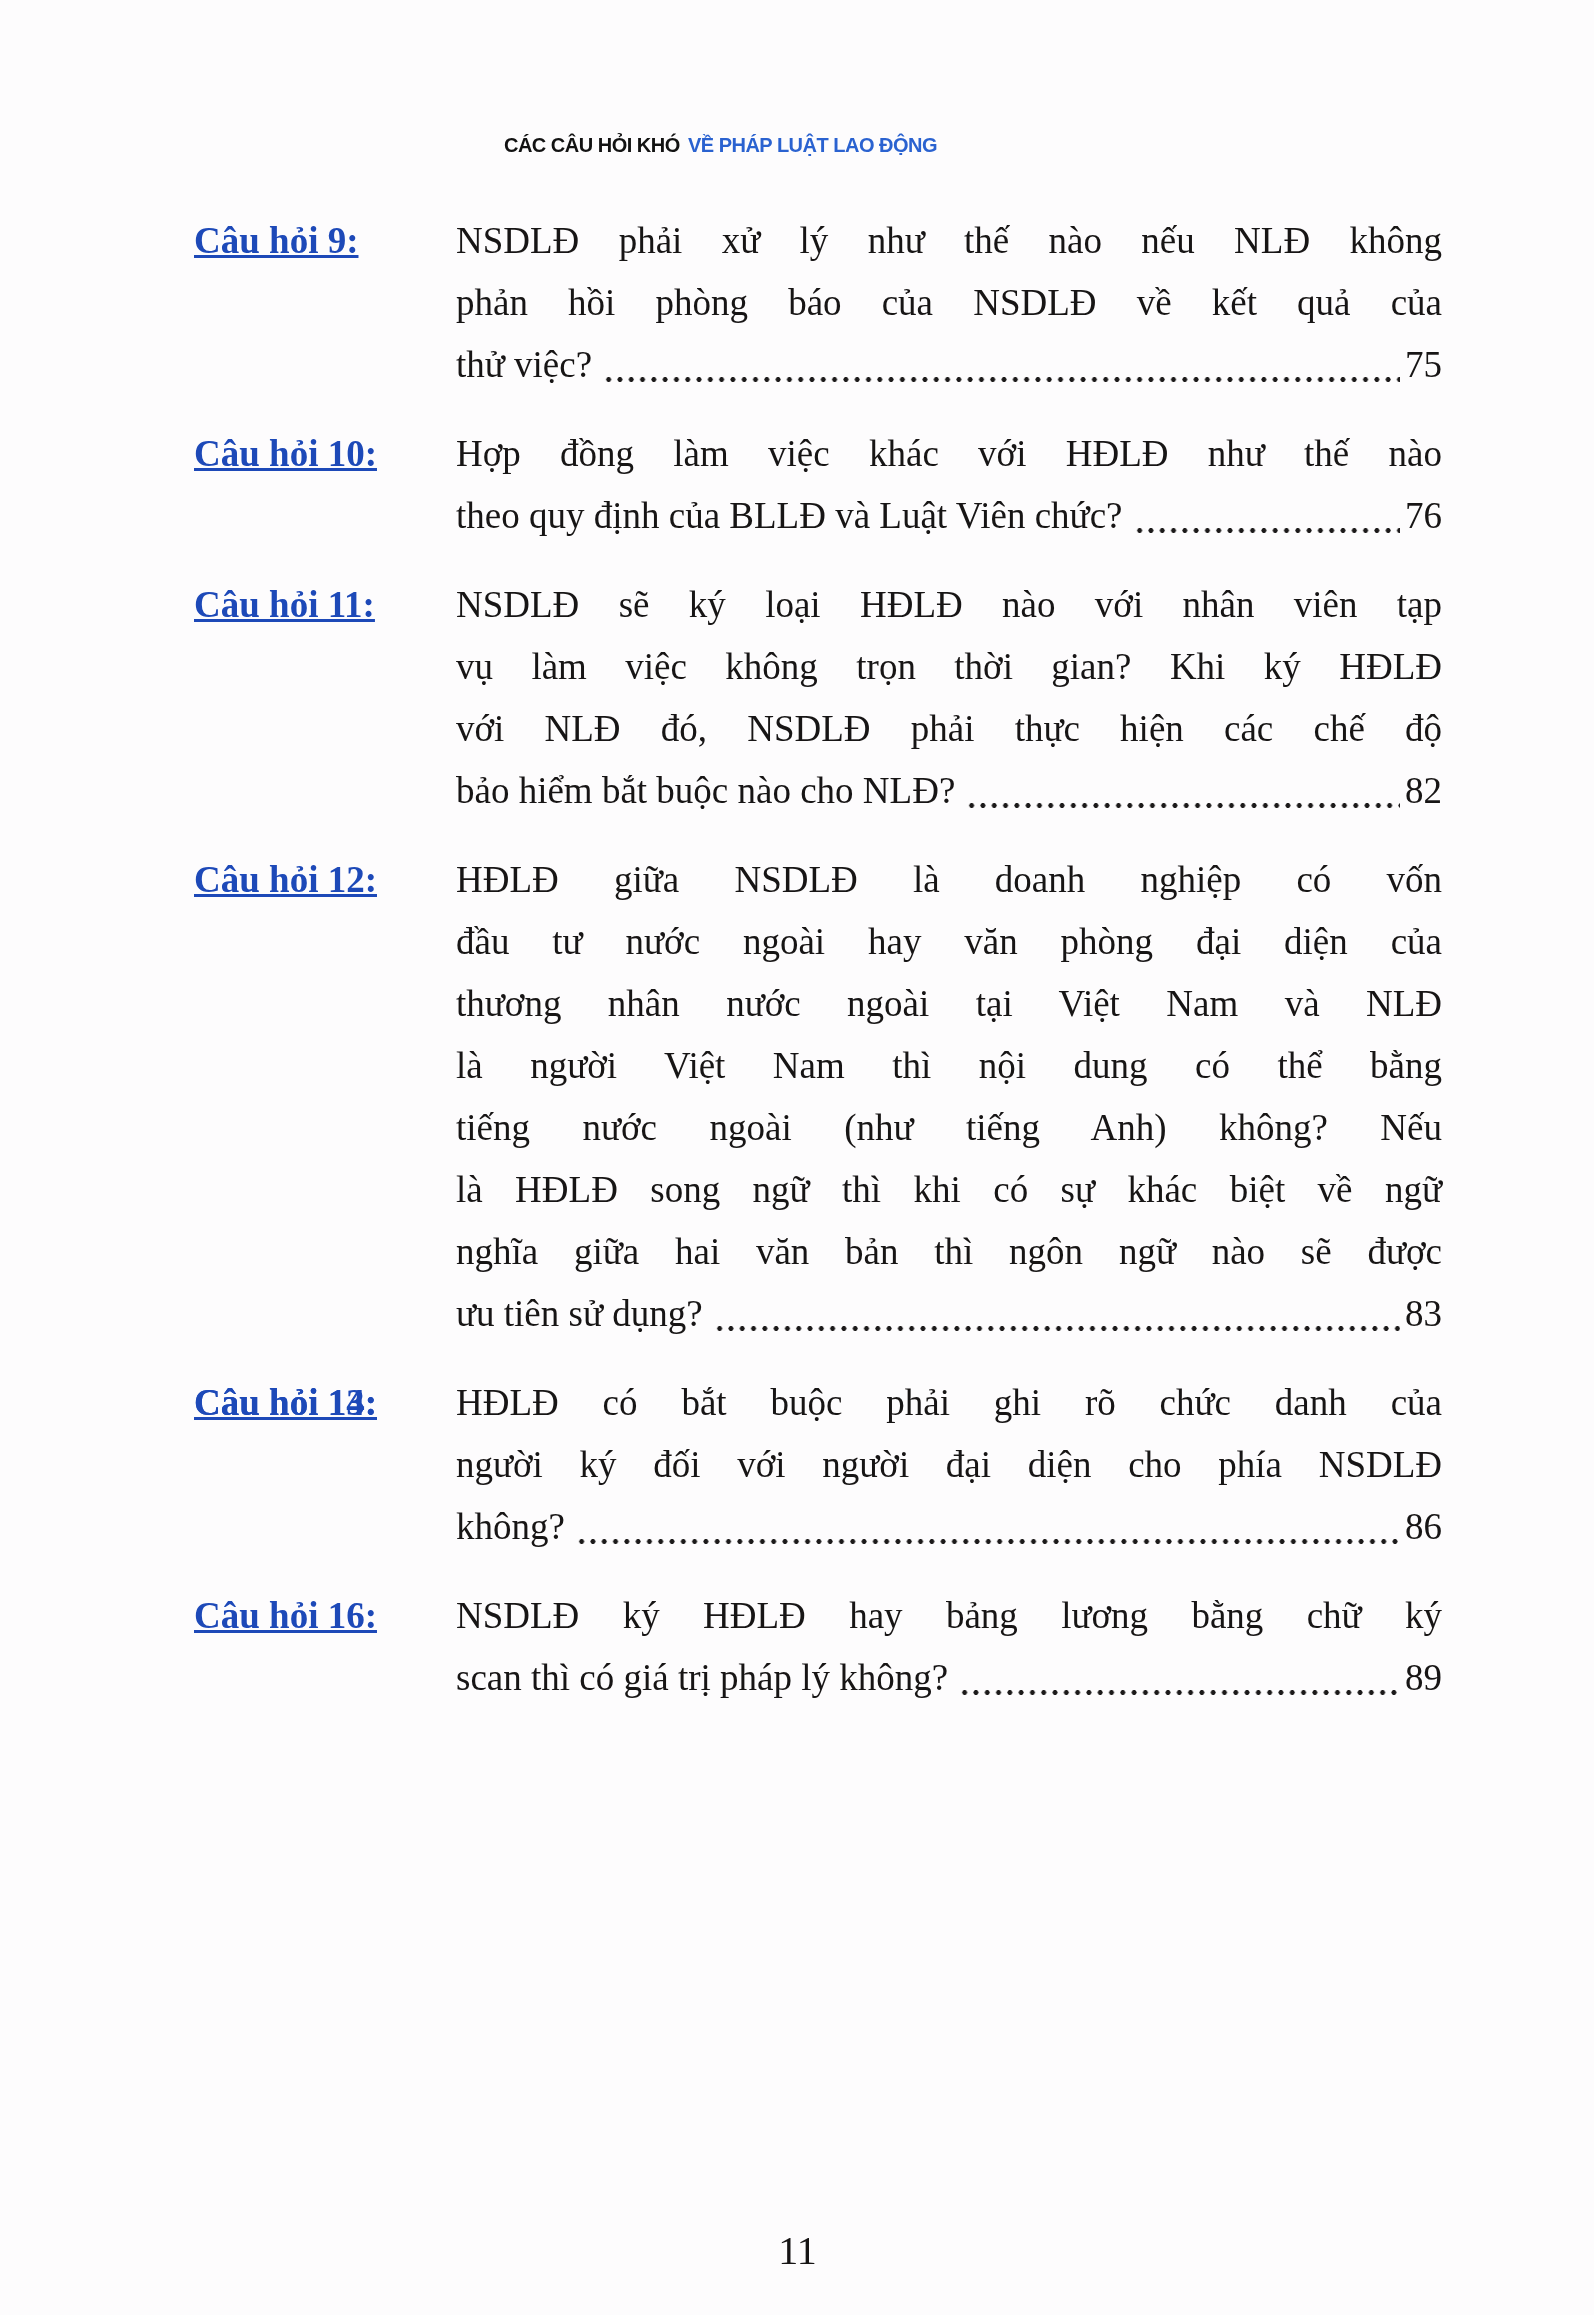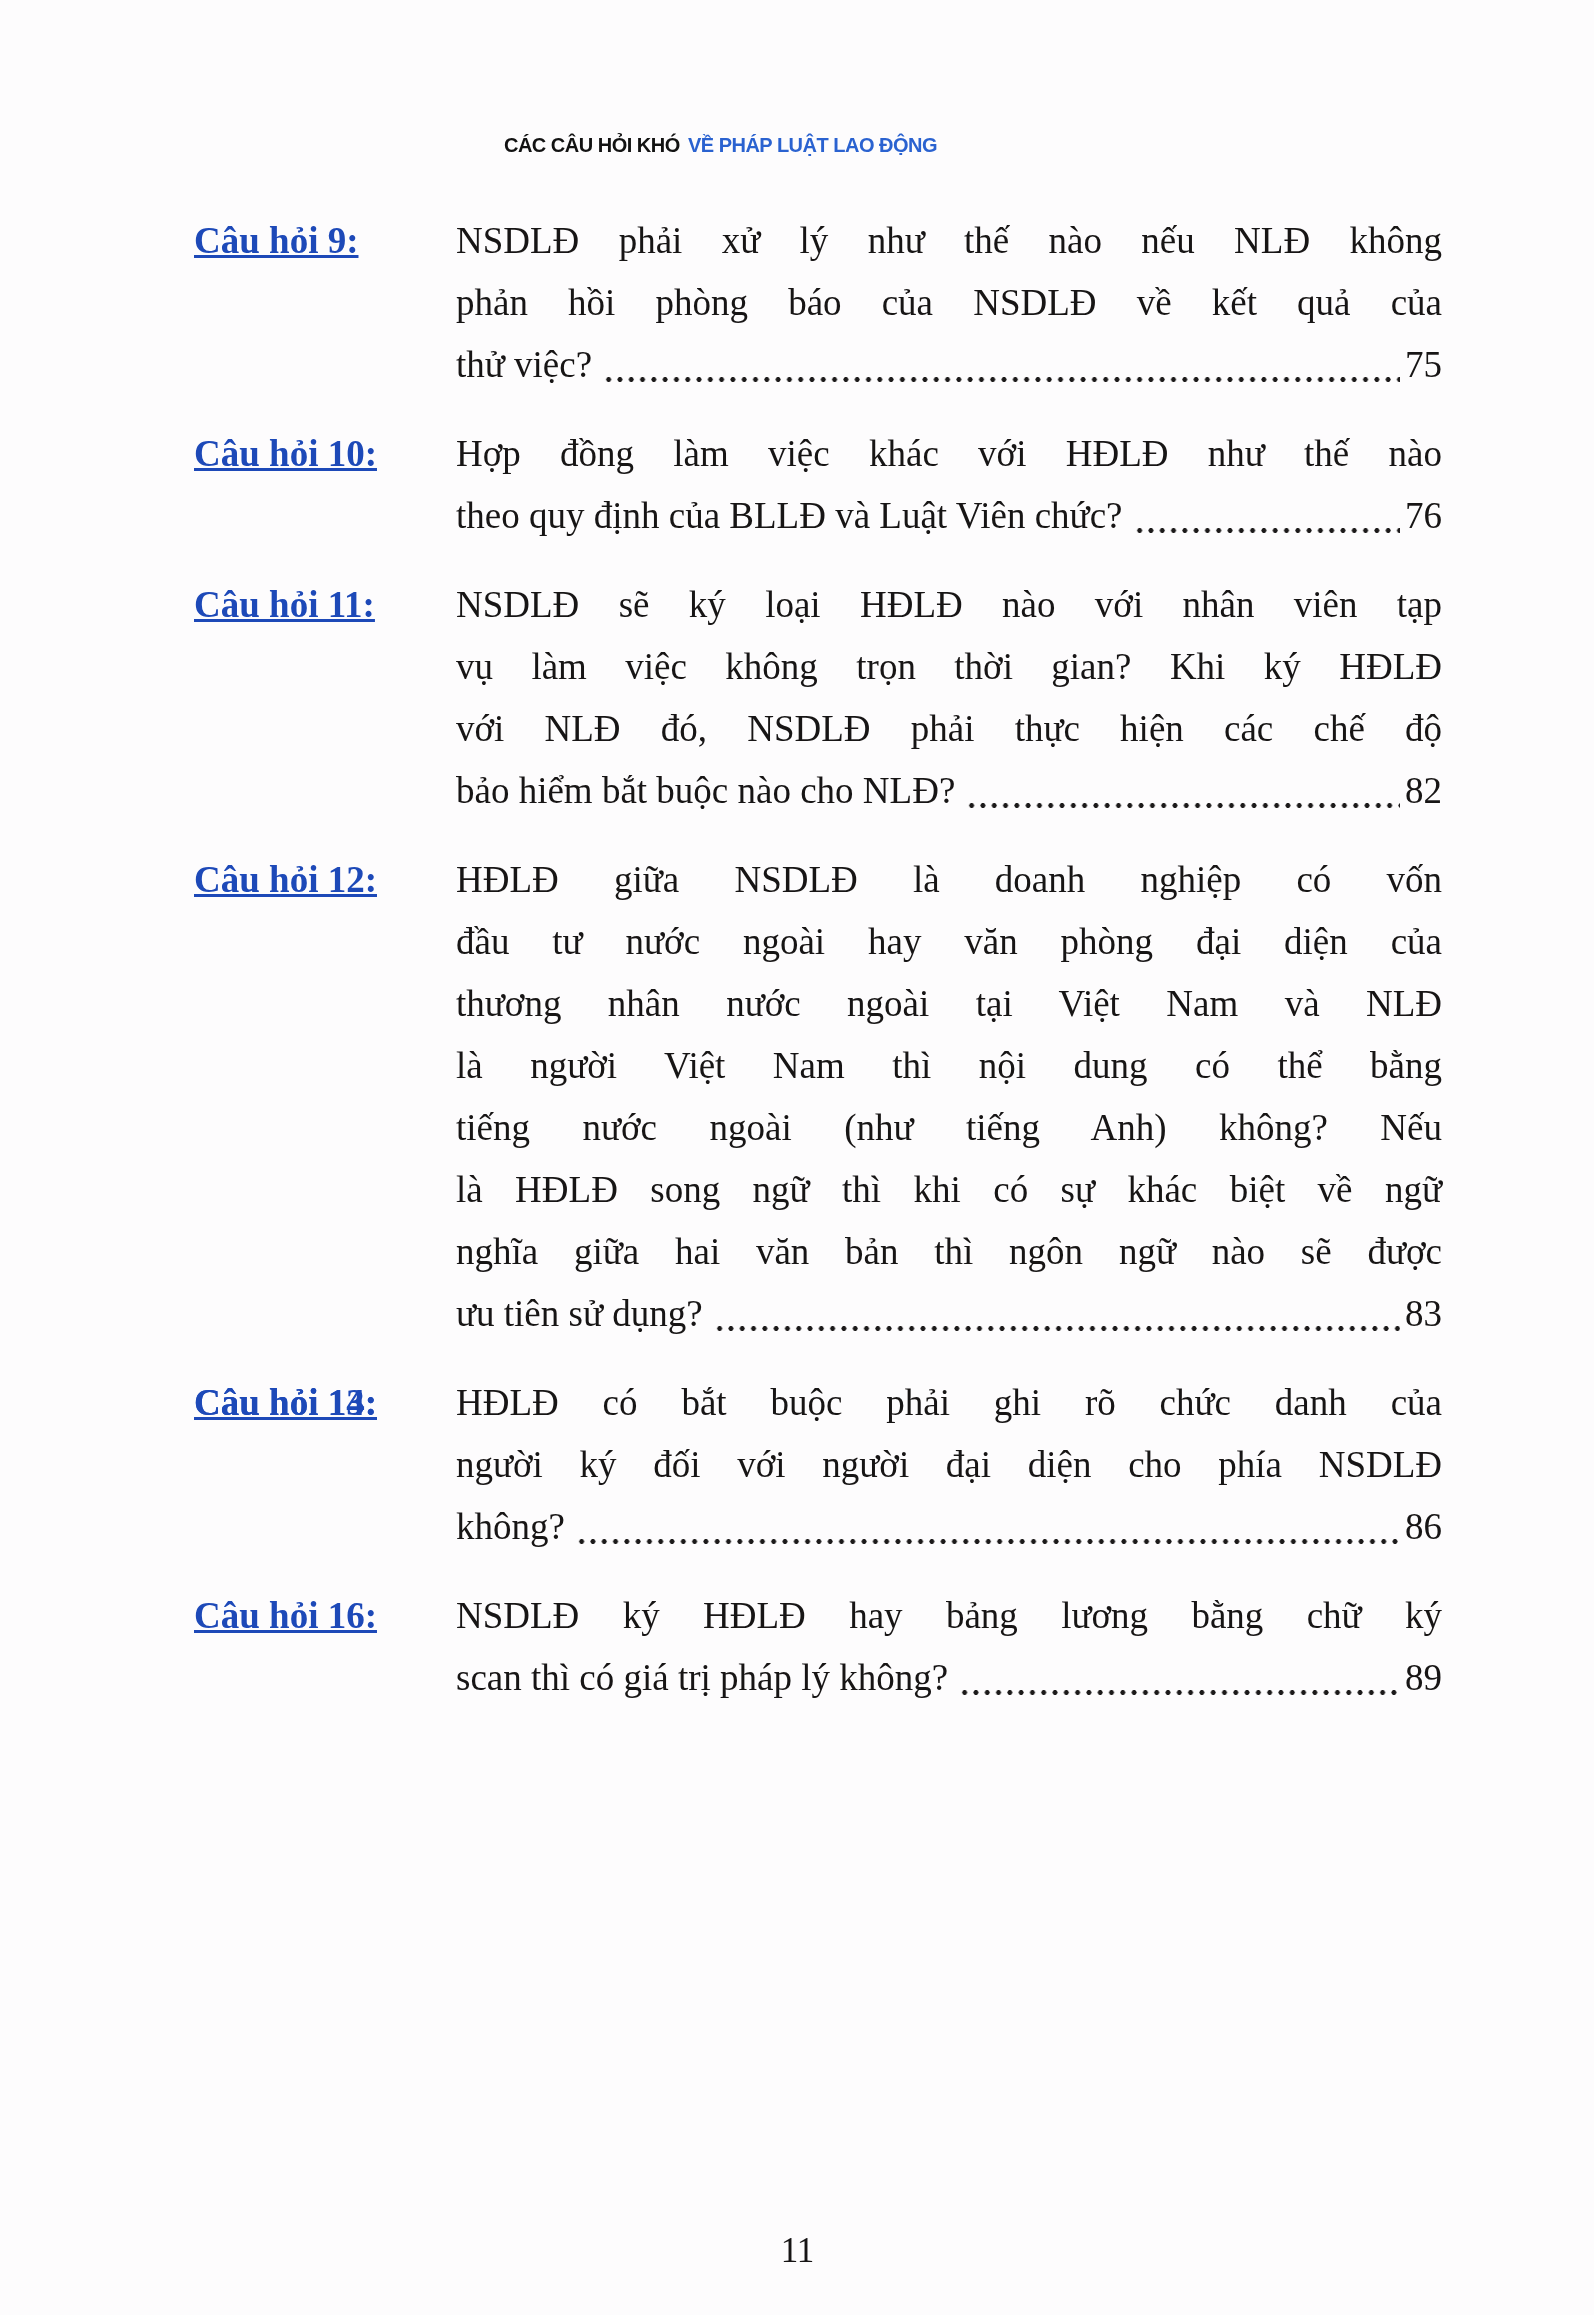--- a/index.html
+++ b/index.html
@@ -84,21 +84,21 @@
   .page-num {
     flex: 0 0 auto;
     white-space: nowrap;
   }
   .footer {
     position: absolute;
     top: 2224px;
     left: 0;
     width: 100%;
     text-align: center;
-    font-size: 35px;
+    font-size: 40px;
     line-height: 54px;
     color: #161414;
   }
 </style>
 </head>
 <body>
 
 <div class="page">
 
   <div class="header">

